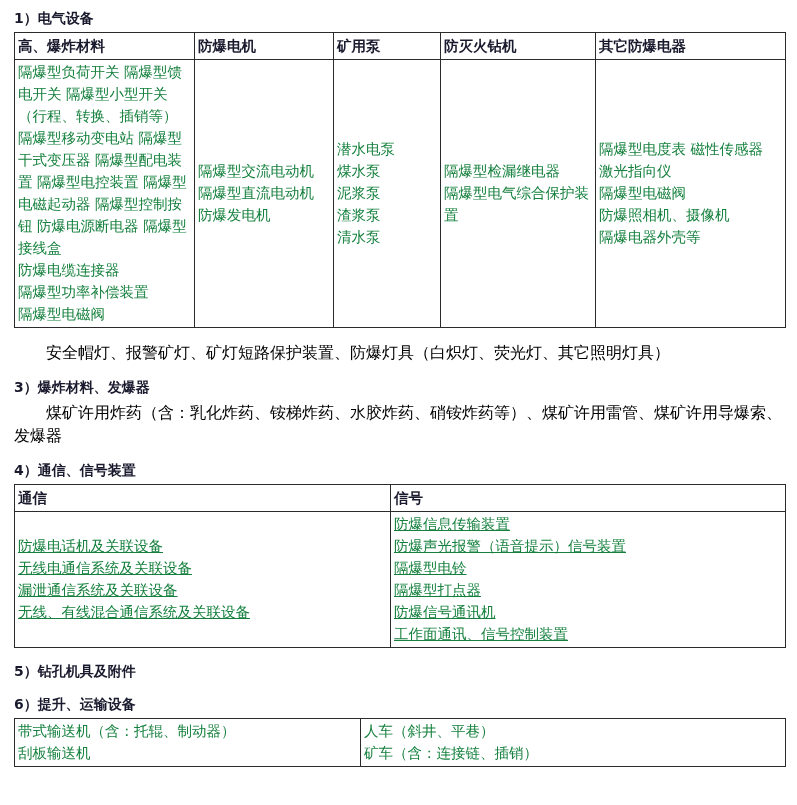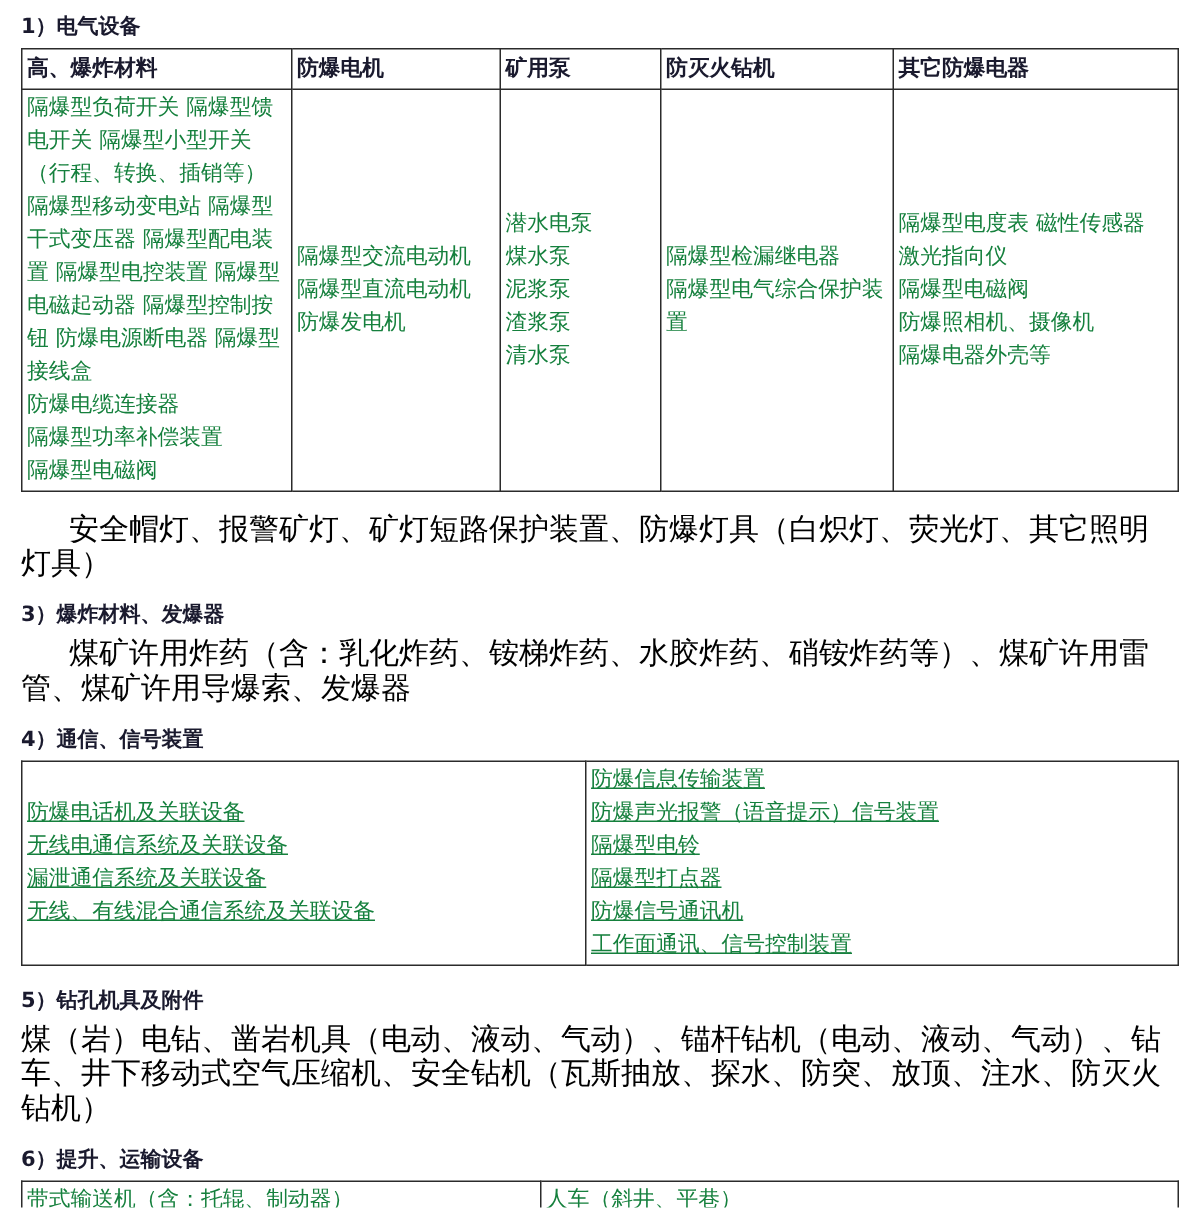--- a/index.html
+++ b/index.html
@@ -28,21 +28,21 @@
     font-weight: bold;
     color: #1a1a2e;
     margin: 0 0 4px 14px;
     line-height: 20px;
     letter-spacing: 0px;
   }
 
   
   .para-block {
     margin: 0 14px 6px 14px;
-    font-size: 20px;
+    font-size: 16px;
     line-height: 23px;
     color: #000;
   }
   .para-block .indent {
     display: block;
     text-indent: 32px;
   }
   .para-block .noindent {
     display: block;
     text-indent: 0;
@@ -174,20 +174,24 @@
   </div>
 
   <div class="sect">
     <div class="section-heading">4）通信、信号装置</div>
     <table class="doc-table" id="table-comm">
       <colgroup>
           <col class="c1">
           <col class="c2">
         </colgroup>
       <tbody>
+          <tr>
+        <td class="head">通信</td>
+        <td class="head">信号</td>
+      </tr>
       <tr>
         <td class="body-cell">
           <span class="cellline">防爆电话机及关联设备</span>
           <span class="cellline">无线电通信系统及关联设备</span>
           <span class="cellline">漏泄通信系统及关联设备</span>
           <span class="cellline">无线、有线混合通信系统及关联设备</span>
         </td>
         <td class="body-cell">
           <span class="cellline">防爆信息传输装置</span>
           <span class="cellline">防爆声光报警（语音提示）信号装置</span>
@@ -196,23 +200,20 @@
           <span class="cellline">防爆信号通讯机</span>
           <span class="cellline">工作面通讯、信号控制装置</span>
         </td>
       </tr>
     </tbody>
       </table>
   </div>
 
   <div class="sect">
     <div class="section-heading">5）钻孔机具及附件</div>
-    <div class="para-block">
-      <span class="noindent">煤（岩）电钻、凿岩机具（电动、液动、气动）、锚杆钻机（电动、液动、气动）、钻车、井下移动式空气压缩机、安全钻机（瓦斯抽放、探水、防突、放顶、注水、防灭火钻机）</span>
-    </div>
   </div>
 
   <div class="sect">
     <div class="section-heading">6）提升、运输设备</div>
     <table class="doc-table" id="table-hoist">
       <colgroup>
           <col class="c1">
           <col class="c2">
         </colgroup>
       <tbody>

